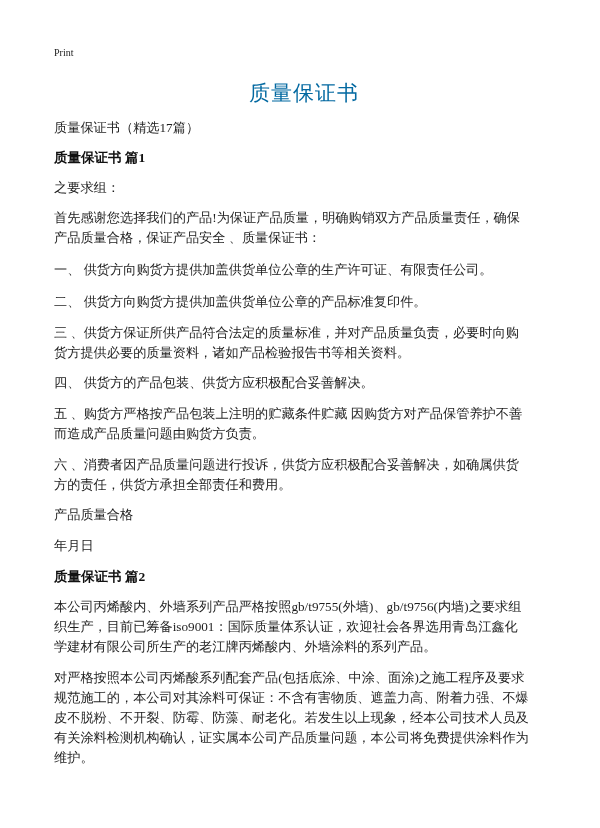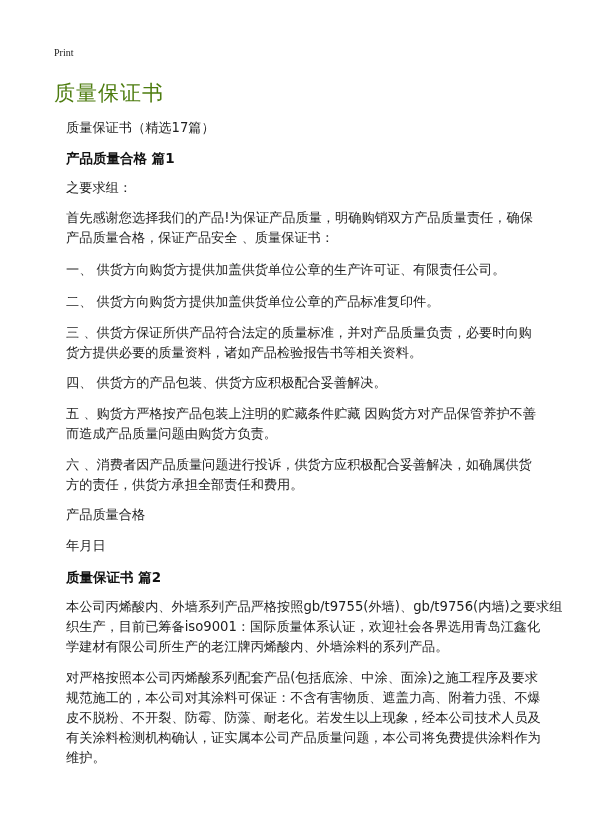--- a/index.html
+++ b/index.html
@@ -1,32 +1,32 @@
 <!DOCTYPE html>
 <html><head>
 <meta charset="utf-8">
 <style>
   html, body { margin: 0; padding: 0; background: #ffffff; }
   body { width: 600px; height: 828px; position: relative; overflow: hidden;
          font-family: "DejaVu Sans", sans-serif; color: #1a1a1a; }
   .page { position: absolute; left: 54px; top: 0; width: 500px; }
   .print { position: absolute; top: 47px; left: 0; font-family: "Liberation Serif", serif; font-size: 10px; color: #222; }
-  .title { position: absolute; top: 79px; left: 0; width: 500px; font-size: 21px; color: #4d7c0f; letter-spacing: 1px; }
-  .line { position: absolute; left: 12px; font-size: 13.2px; line-height: 20px; white-space: nowrap; color: #1e1e1e; }
+  .title { position: absolute; top: 79px; left: 0; width: 500px; text-align: center; font-size: 21px; color: #0369a1; letter-spacing: 1px; }
+  .line { position: absolute; left: 0; font-size: 13.2px; line-height: 20px; white-space: nowrap; color: #1e1e1e; font-family: Liberation Serif, serif; }
   .bold { font-weight: bold; font-size: 13.5px; color: #111; }
 </style>
 </head>
 <body>
 
 <div class="page">
   <div class="print">Print</div>
   <div class="title">质量保证书</div>
 
   <div class="line" style="top:118px">质量保证书（精选17篇）</div>
-  <div class="line bold" style="top:148px">产品质量合格 篇1</div>
+  <div class="line bold" style="top:148px">质量保证书 篇1</div>
   <div class="line" style="top:178px">之要求组：</div>
 
   <div>
     <div class="line" style="top:208px">首先感谢您选择我们的产品!为保证产品质量，明确购销双方产品质量责任，确保</div>
     <div class="line" style="top:228px">产品质量合格，保证产品安全 、质量保证书：</div>
   </div>
 
   <div class="line" style="top:260px">一、 供货方向购货方提供加盖供货单位公章的生产许可证、有限责任公司。</div>
   <div class="line" style="top:292px">二、 供货方向购货方提供加盖供货单位公章的产品标准复印件。</div>
 

